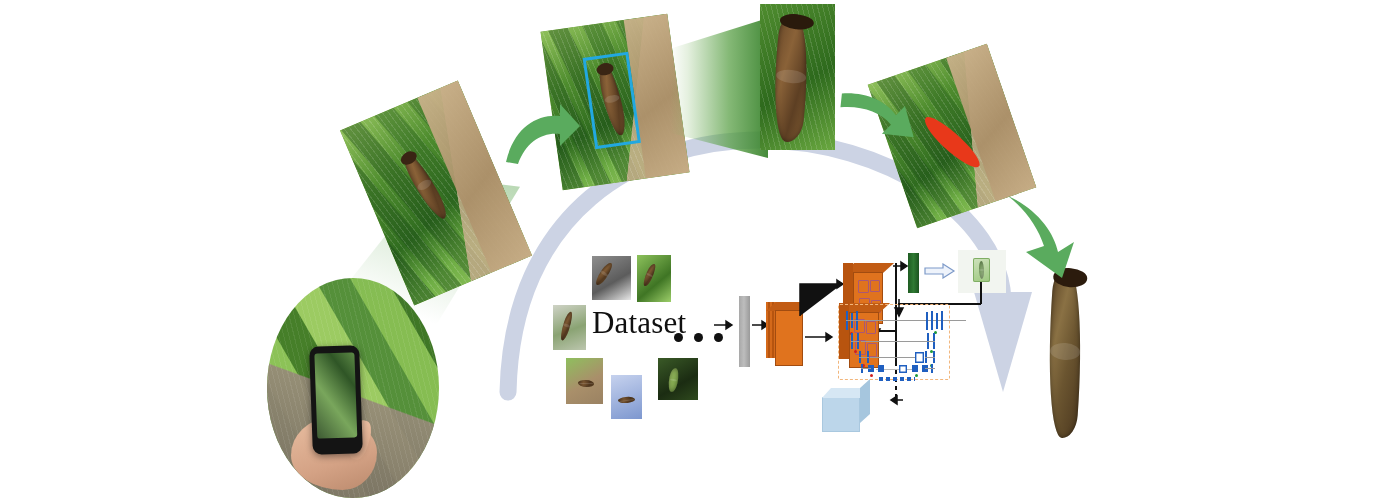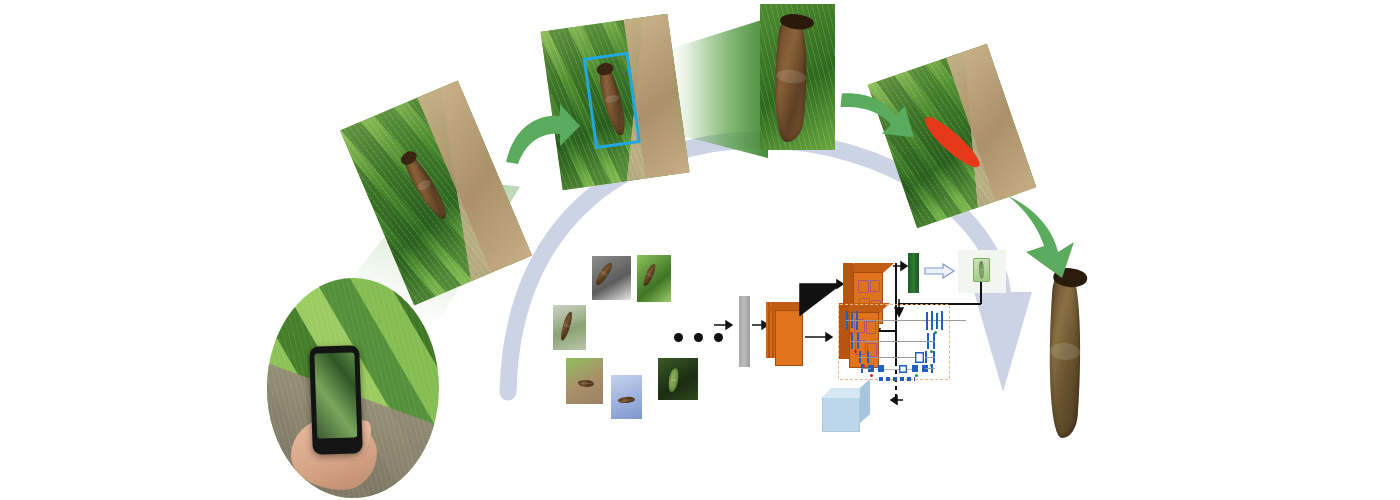--- a/index.html
+++ b/index.html
@@ -193,20 +193,21 @@
   <div class="thumb" style="left:611px;top:375px;width:31px;height:44px;
        background:linear-gradient(160deg,#c6d2ee,#7d97cf);">
     <div class="worm" style="left:7px;top:22px;width:17px;height:6px;transform:rotate(-8deg);"></div>
   </div>
   <div class="thumb" style="left:658px;top:358px;width:40px;height:42px;
        background:linear-gradient(150deg,#3a5a27,#1b2c12 60%,#2f4a1e);">
     <div class="worm" style="left:11px;top:10px;width:9px;height:24px;transform:rotate(12deg);
          background:linear-gradient(100deg,#9bbf62,#7aa148);"></div>
   </div>
 
+  <div class="dstext" style="left:592px;top:305px;">Dataset</div>
   <div class="dots" style="left:674px;top:333px;">
       <i></i>
       <i></i>
       <i></i>
     </div>
 
   <svg class="abs" style="left:714px;top:318px;" width="24" height="14" viewBox="0 0 24 14">
     <path d="M0,7 L17,7 M12,3 L18,7 L12,11 Z" stroke="#111" stroke-width="1.4" fill="#111"></path>
   </svg>
   <div class="inslab" style="left:739px;top:296px;width:11px;height:71px;"></div>

